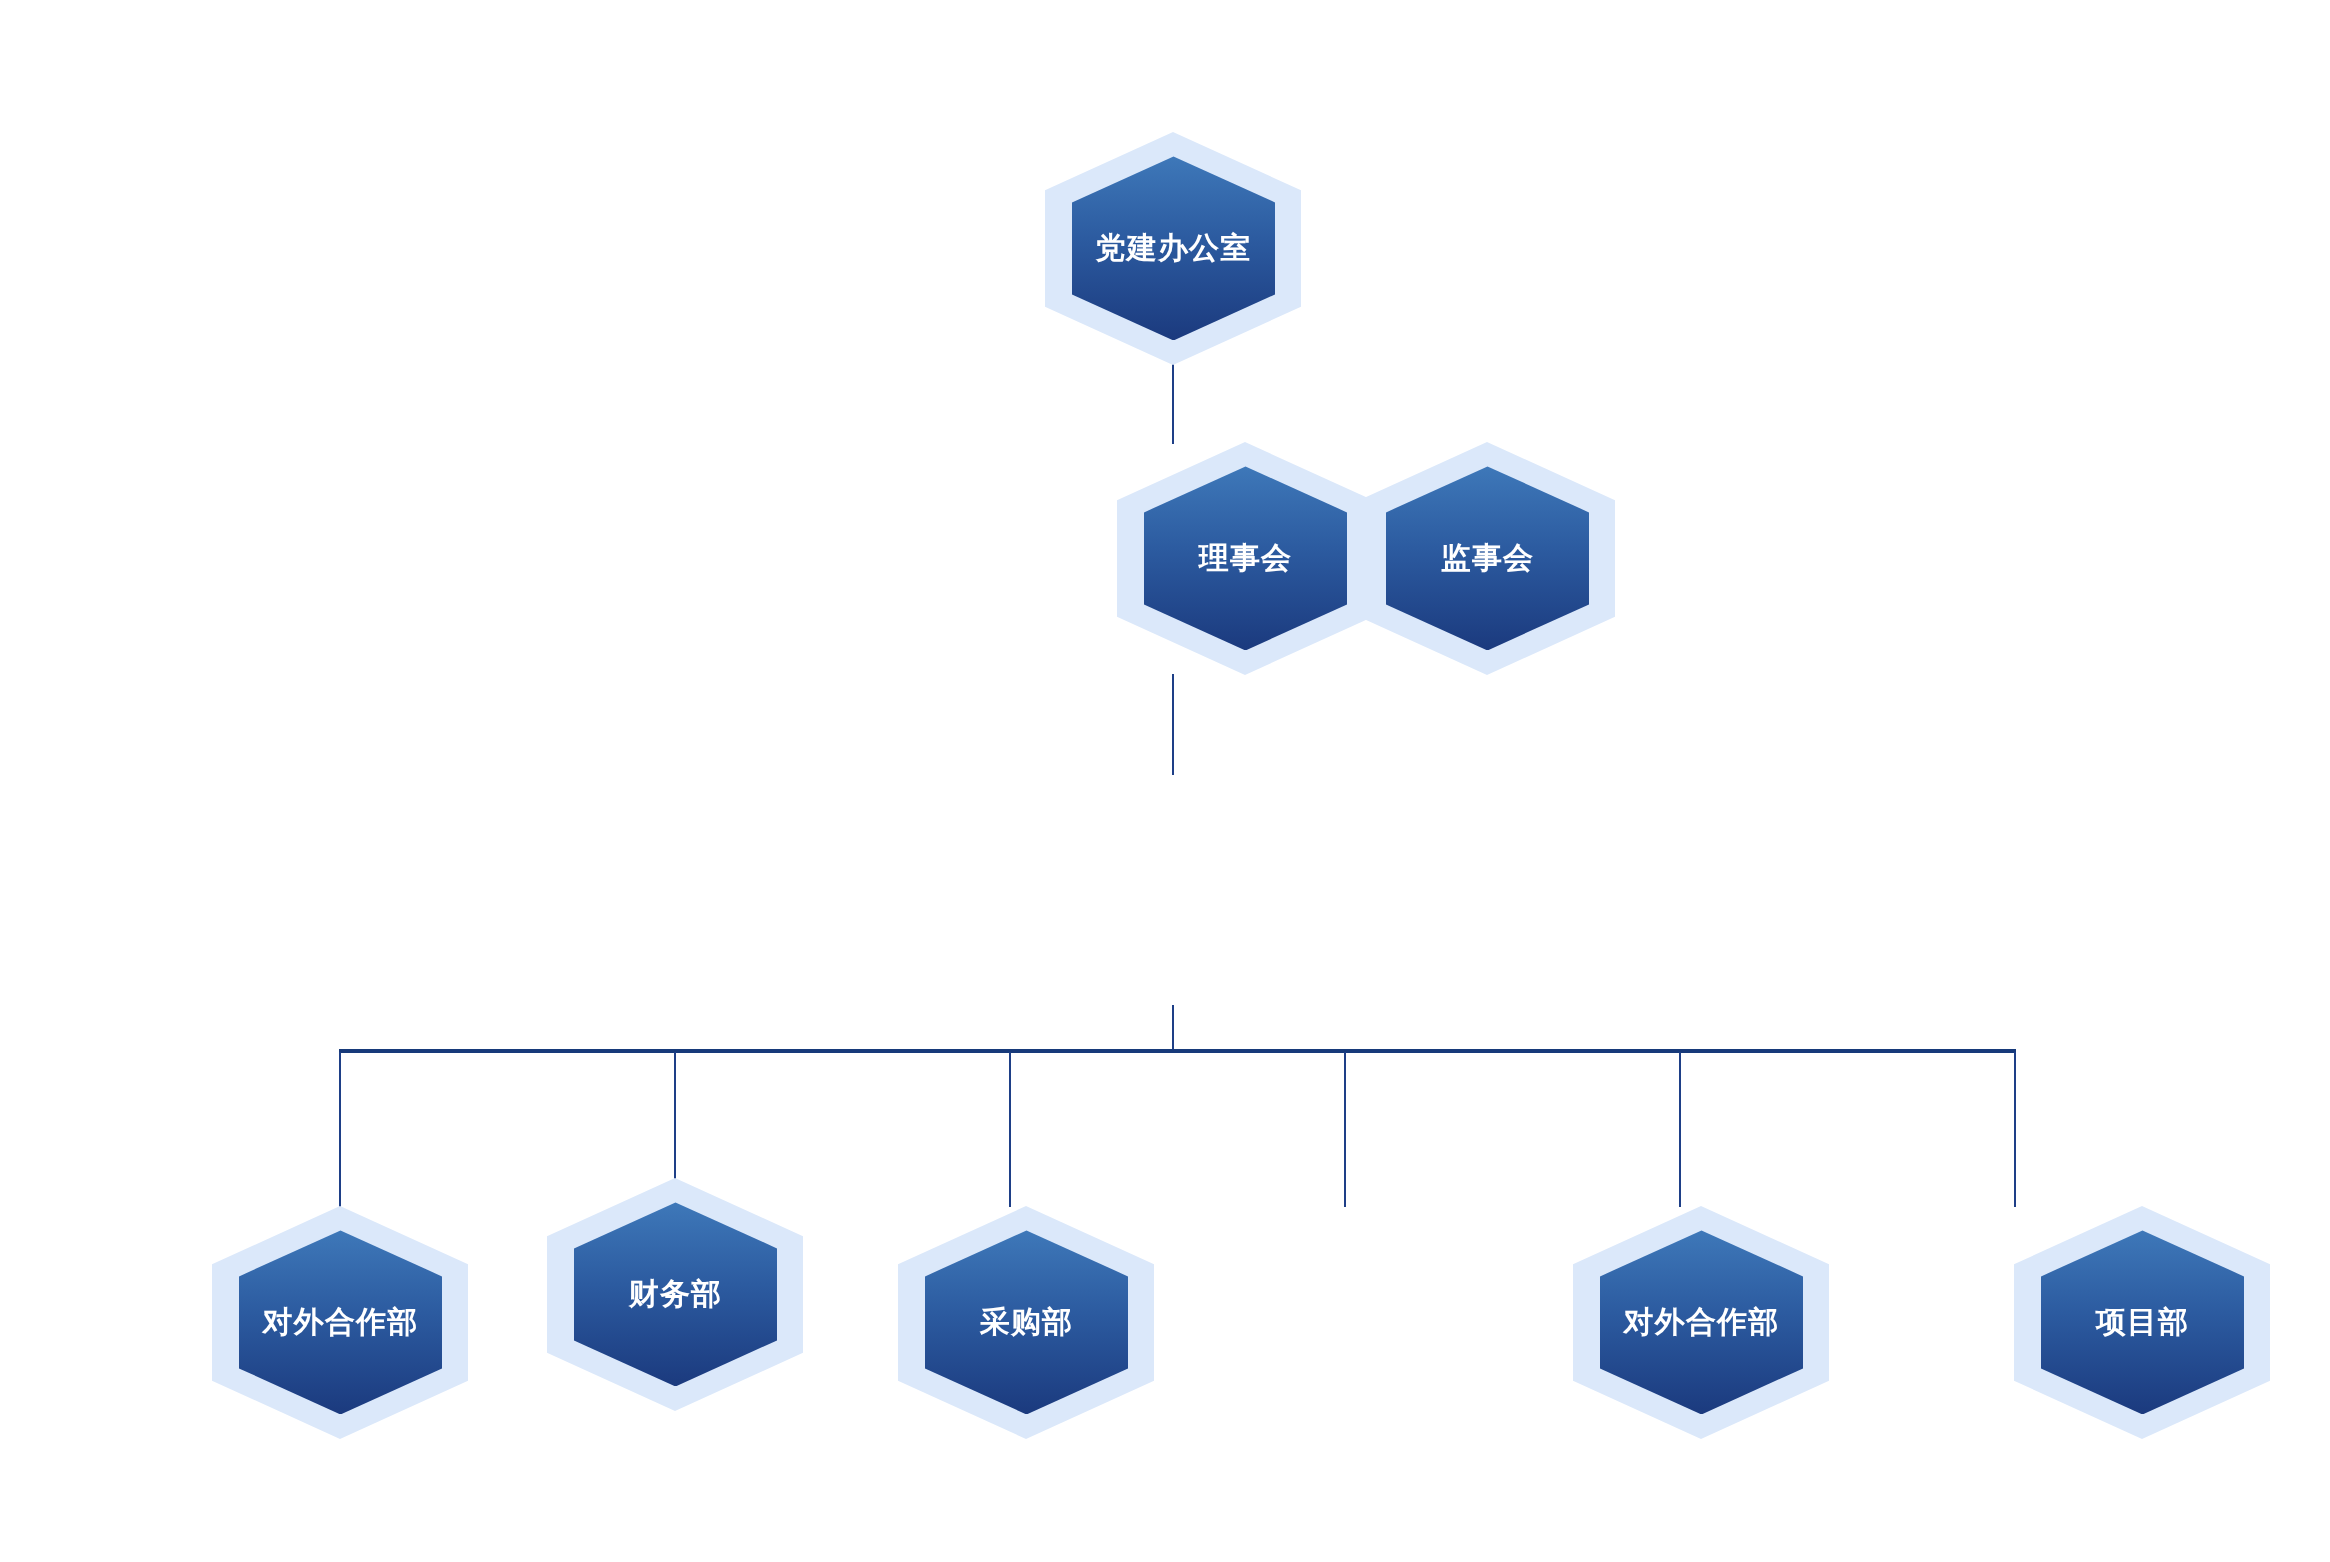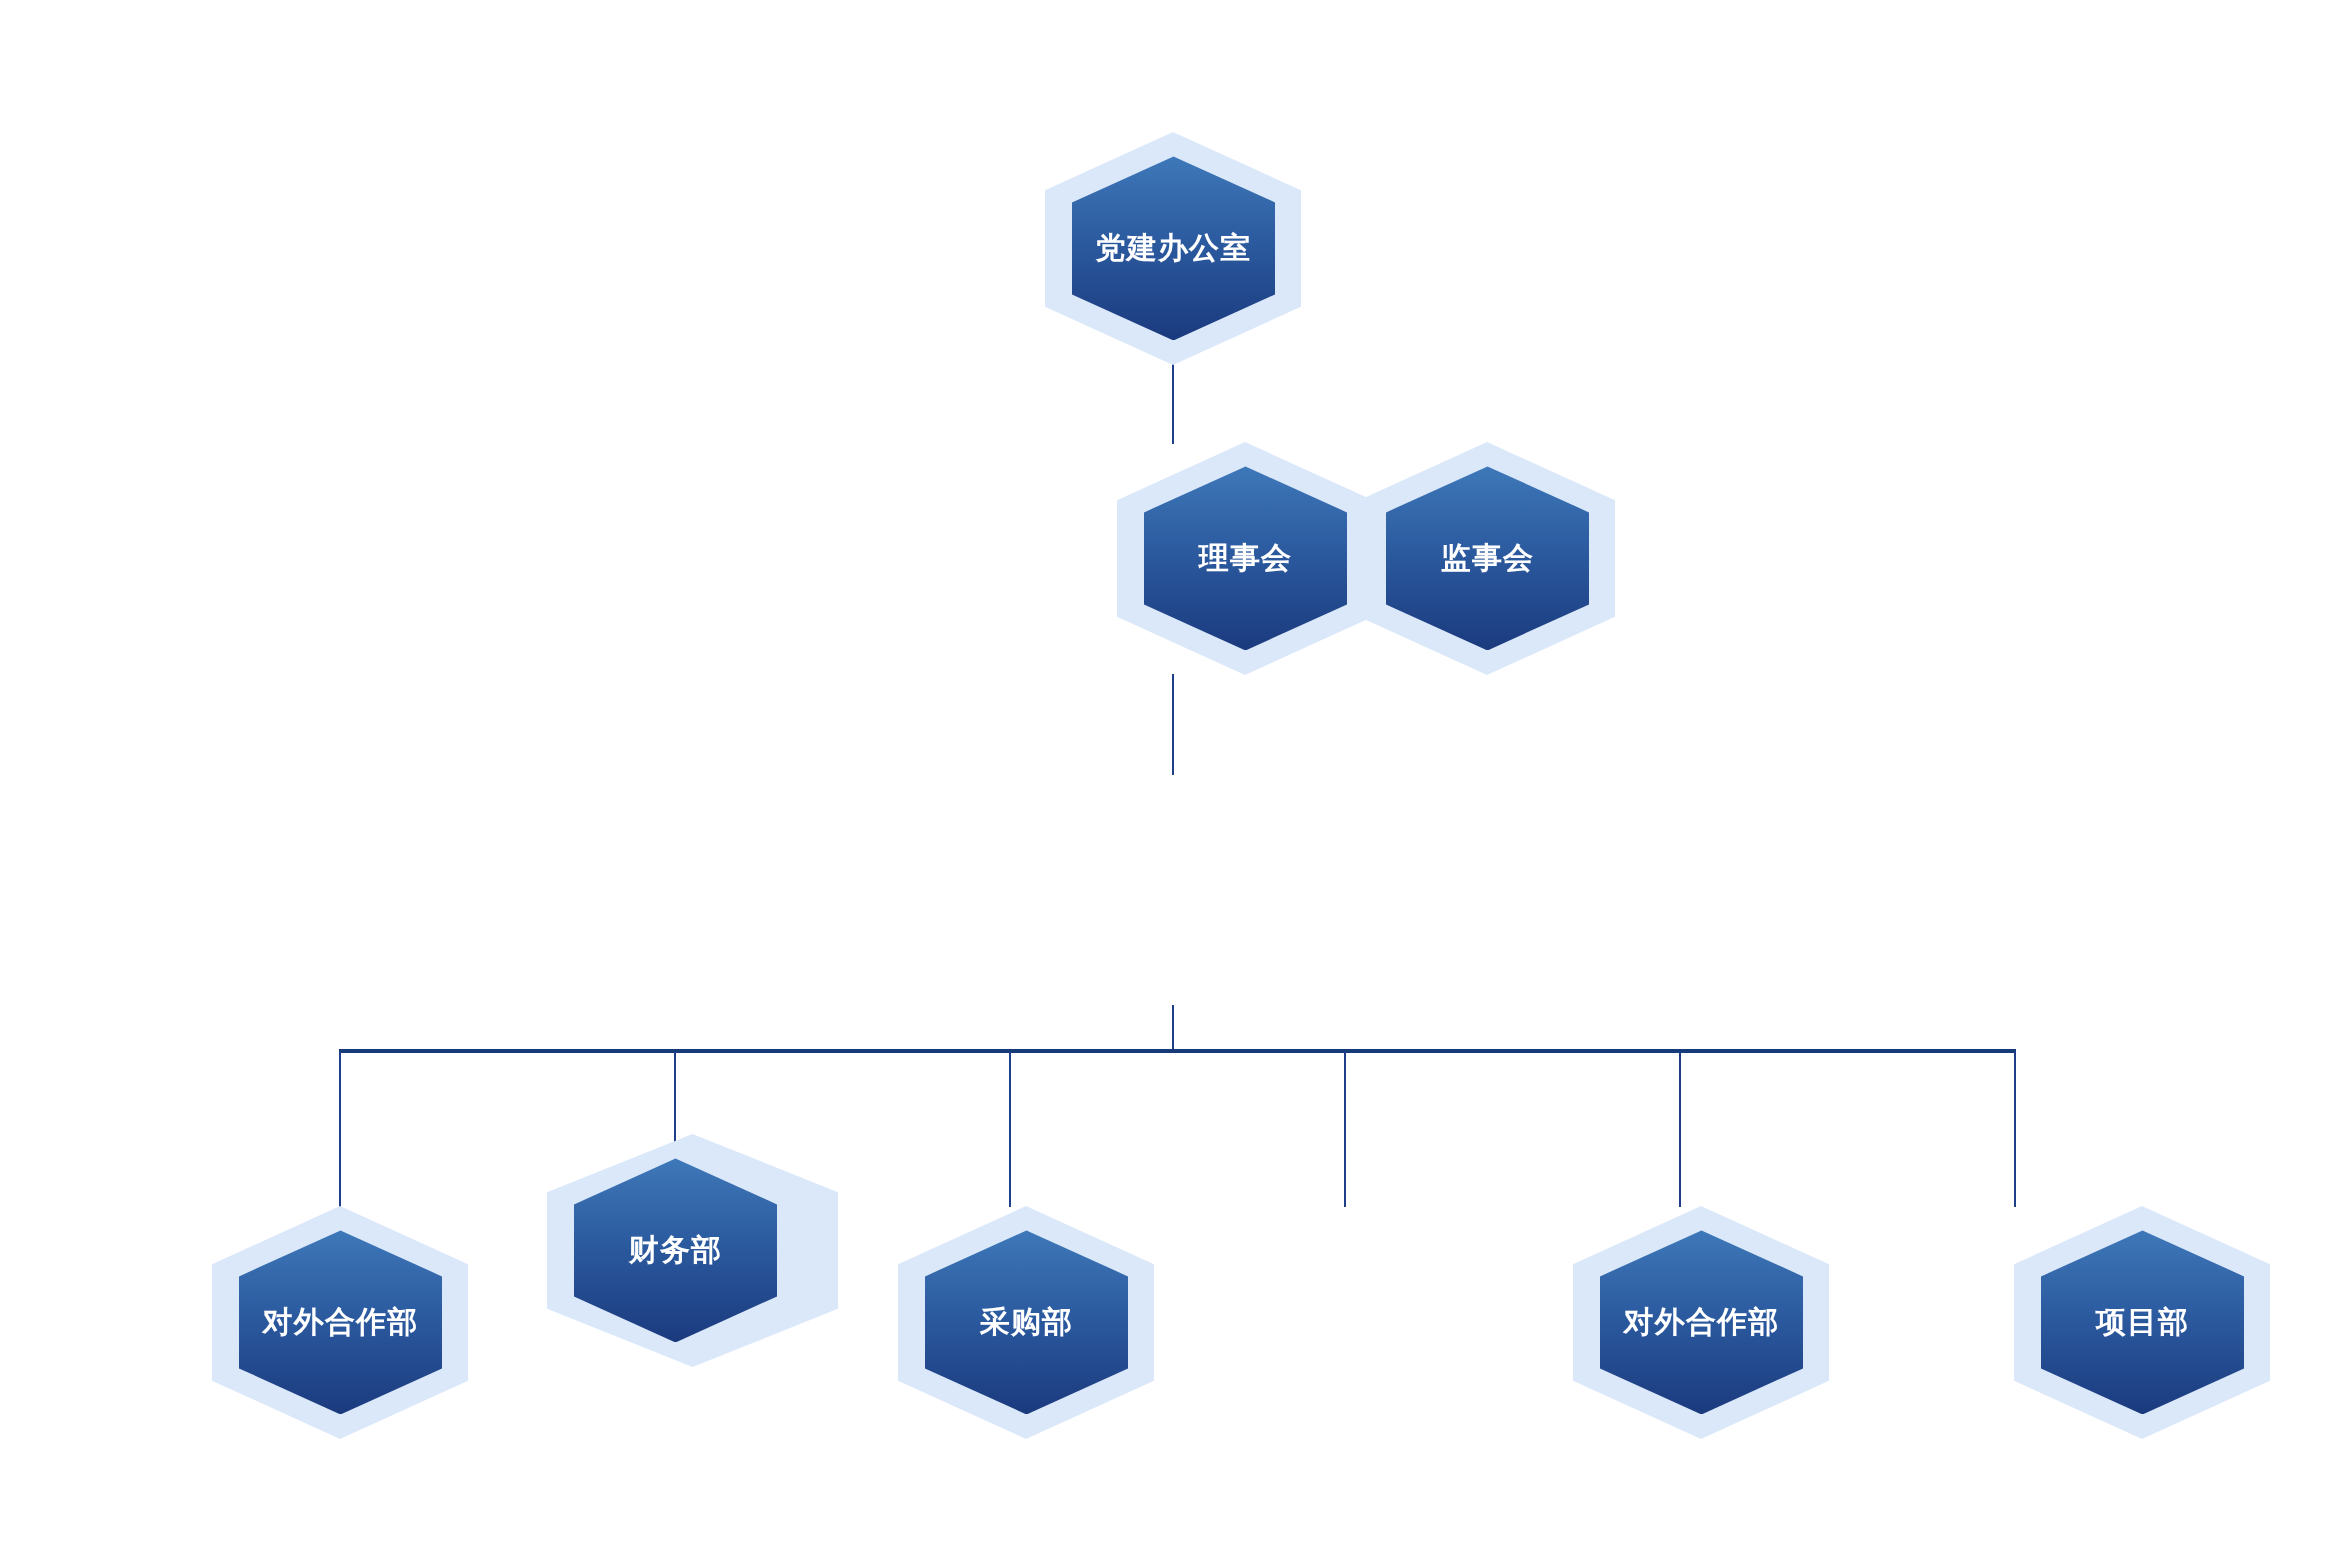--- a/index.html
+++ b/index.html
@@ -86,21 +86,21 @@
       <span class="hex-label">监事会</span>
     </div>
   </div>
 
 
   <div class="hex-outer" style="left:212px; top:1206px;">
     <div class="hex-inner">
       <span class="hex-label">对外合作部</span>
     </div>
   </div>
-  <div class="hex-outer" style="left:547px; top:1134px;padding-left:35px;">
+  <div class="hex-outer" style="left:547px; top:1178px;">
     <div class="hex-inner">
       <span class="hex-label">财务部</span>
     </div>
   </div>
   <div class="hex-outer" style="left:882px; top:1206px;margin-left:16px;">
     <div class="hex-inner">
       <span class="hex-label">采购部</span>
     </div>
   </div>
   <div class="hex-outer" style="left:1552px; top:1206px;margin-left:21px;">

